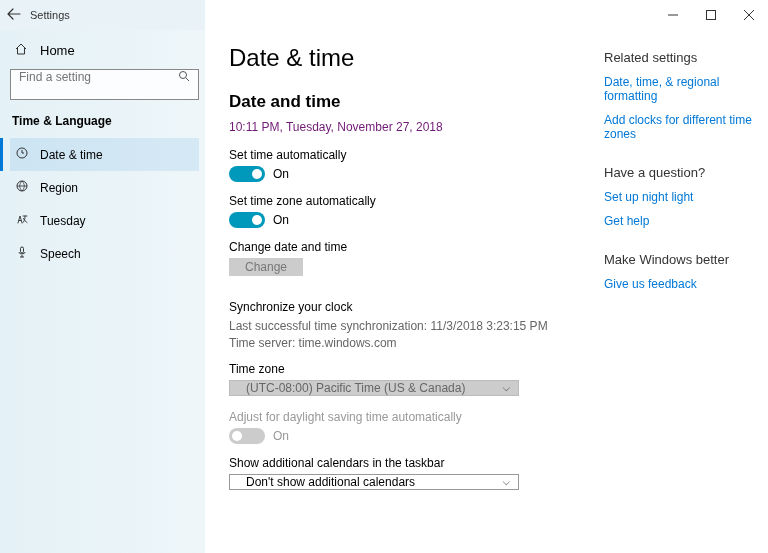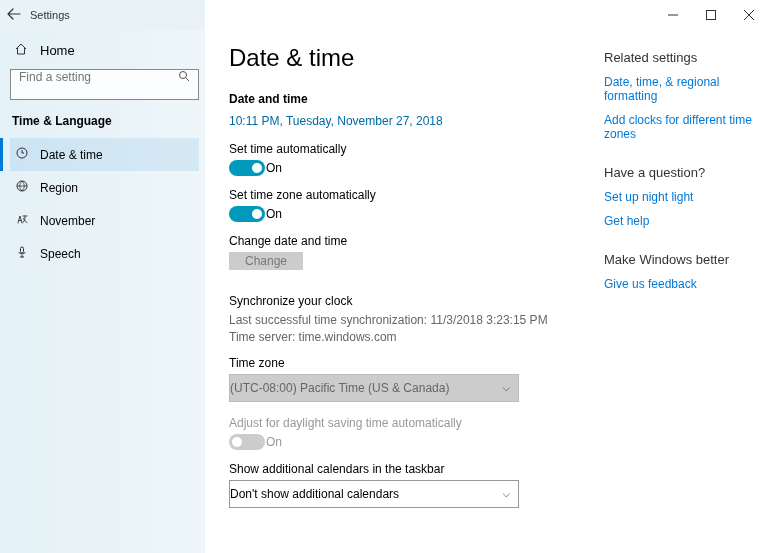--- a/index.html
+++ b/index.html
@@ -19,36 +19,36 @@
 .searchbox .sicon { color: #555; font-size: 12px; }
 .category { font-weight: 600; font-size: 12px; margin: 6px 2px 10px 2px; }
 .navitem { display: flex; align-items: center; gap: 10px; padding: 8px 4px; font-size: 12px; cursor: pointer; position: relative; }
 .navitem.selected { background: rgba(0,120,215,0.10); }
 .navitem.selected::before { content: ""; position: absolute; left: -10px; top: 0; bottom: 0; width: 3px; background: #0078d7; }
 .navitem .icon { width: 16px; text-align: center; color: #333; }
 .content { flex: 1; display: flex; padding: 14px 12px 10px 24px; overflow: hidden; }
 .left { width: 365px; }
 .right { flex: 1; padding-left: 10px; }
 .h1 { font-size: 24px; font-weight: 400; margin-bottom: 20px; }
-.h2 { font-size: 12px; font-weight: 600; margin-bottom: 8px; }
-.sub { font-size: 12px; color: #0369a1; margin-bottom: 14px; }
+.h2 { font-size: 17px; font-weight: 600; margin-bottom: 8px; }
+.sub { font-size: 12px; color: #701a75; margin-bottom: 14px; }
 .label { font-size: 12px; margin-top: 6px; margin-bottom: 4px; }
-.toggle-row { display: flex; align-items: center; gap: 1px; margin-bottom: 12px; }
+.toggle-row { display: flex; align-items: center; gap: 8px; margin-bottom: 12px; }
 .toggle { width: 36px; height: 16px; border-radius: 8px; position: relative; cursor: pointer; }
 .toggle.on { background: #0099bc; }
 .toggle.disabled { background: #ccc; cursor: default; }
 .knob { width: 10px; height: 10px; border-radius: 50%; background: #fff; position: absolute; top: 3px; }
 .toggle.on .knob { right: 3px; }
 .toggle.off .knob, .toggle.disabled .knob { left: 3px; background: #fff; }
 .toggle-state { font-size: 12px; }
 .btn { display: inline-block; background: #ccc; border: none; padding: 2px 16px; font-size: 12px; cursor: pointer; margin-bottom: 14px; }
 .btn.disabled { color: #777; cursor: default; }
 .graytext { color: #666; font-size: 12px; line-height: 1.4; margin-bottom: 10px; }
 .disabled-label { color: #999; }
-.select { position: relative; width: 290px; height: 28px; border: 1px solid #999; display: flex; align-items: center; padding: 0 0; font-size: 12px; cursor: pointer; margin-bottom: 14px; }
+.select { position: relative; width: 290px; height: 16px; border: 1px solid #999; display: flex; align-items: center; padding: 0 16px; font-size: 12px; cursor: pointer; margin-bottom: 14px; }
 .select.disabled { background: #ccc; color: #666; border-color: #bbb; cursor: default; }
 .select .chev { position: absolute; right: 8px; font-size: 10px; color: #555; }
 .section-gap { margin-top: 10px; }
 .rhead { font-size: 13px; font-weight: 400; color: #333; margin-bottom: 10px; margin-top: 6px; }
 .link { color: #0078d7; font-size: 12px; display: block; margin-bottom: 10px; cursor: pointer; }
 .rgroup { margin-bottom: 24px; }
 </style>
 </head>
 <body>
 
@@ -117,21 +117,21 @@
           </svg>
       </span>
       <span>Region</span>
     </div>
     <div class="navitem">
       <span class="icon">
         <svg width="14" height="14" viewBox="0 0 14 14">
             <path d="M3 11 L5 4 L7 11 M3.8 8.5 H6.2 M8 4 H12 M10 4 V5 C10 8 8.5 10 8 10.5 M8.5 6.5 C9 8 11 10 12 10.5" stroke="#333" fill="none" stroke-width="0.9" stroke-linecap="round"></path>
           </svg>
       </span>
-      <span>November</span>
+      <span>Tuesday</span>
     </div>
     <div class="navitem">
       <span class="icon">
         <svg width="14" height="14" viewBox="0 0 14 14">
             <rect x="5.5" y="2" width="3" height="6" rx="1.5" stroke="#333" fill="none" stroke-width="1"></rect>
             <path d="M4 7 C4 9.5 10 9.5 10 7 M7 10 V12 M5 12 H9" stroke="#333" fill="none" stroke-width="1"></path>
           </svg>
       </span>
       <span>Speech</span>
     </div>

